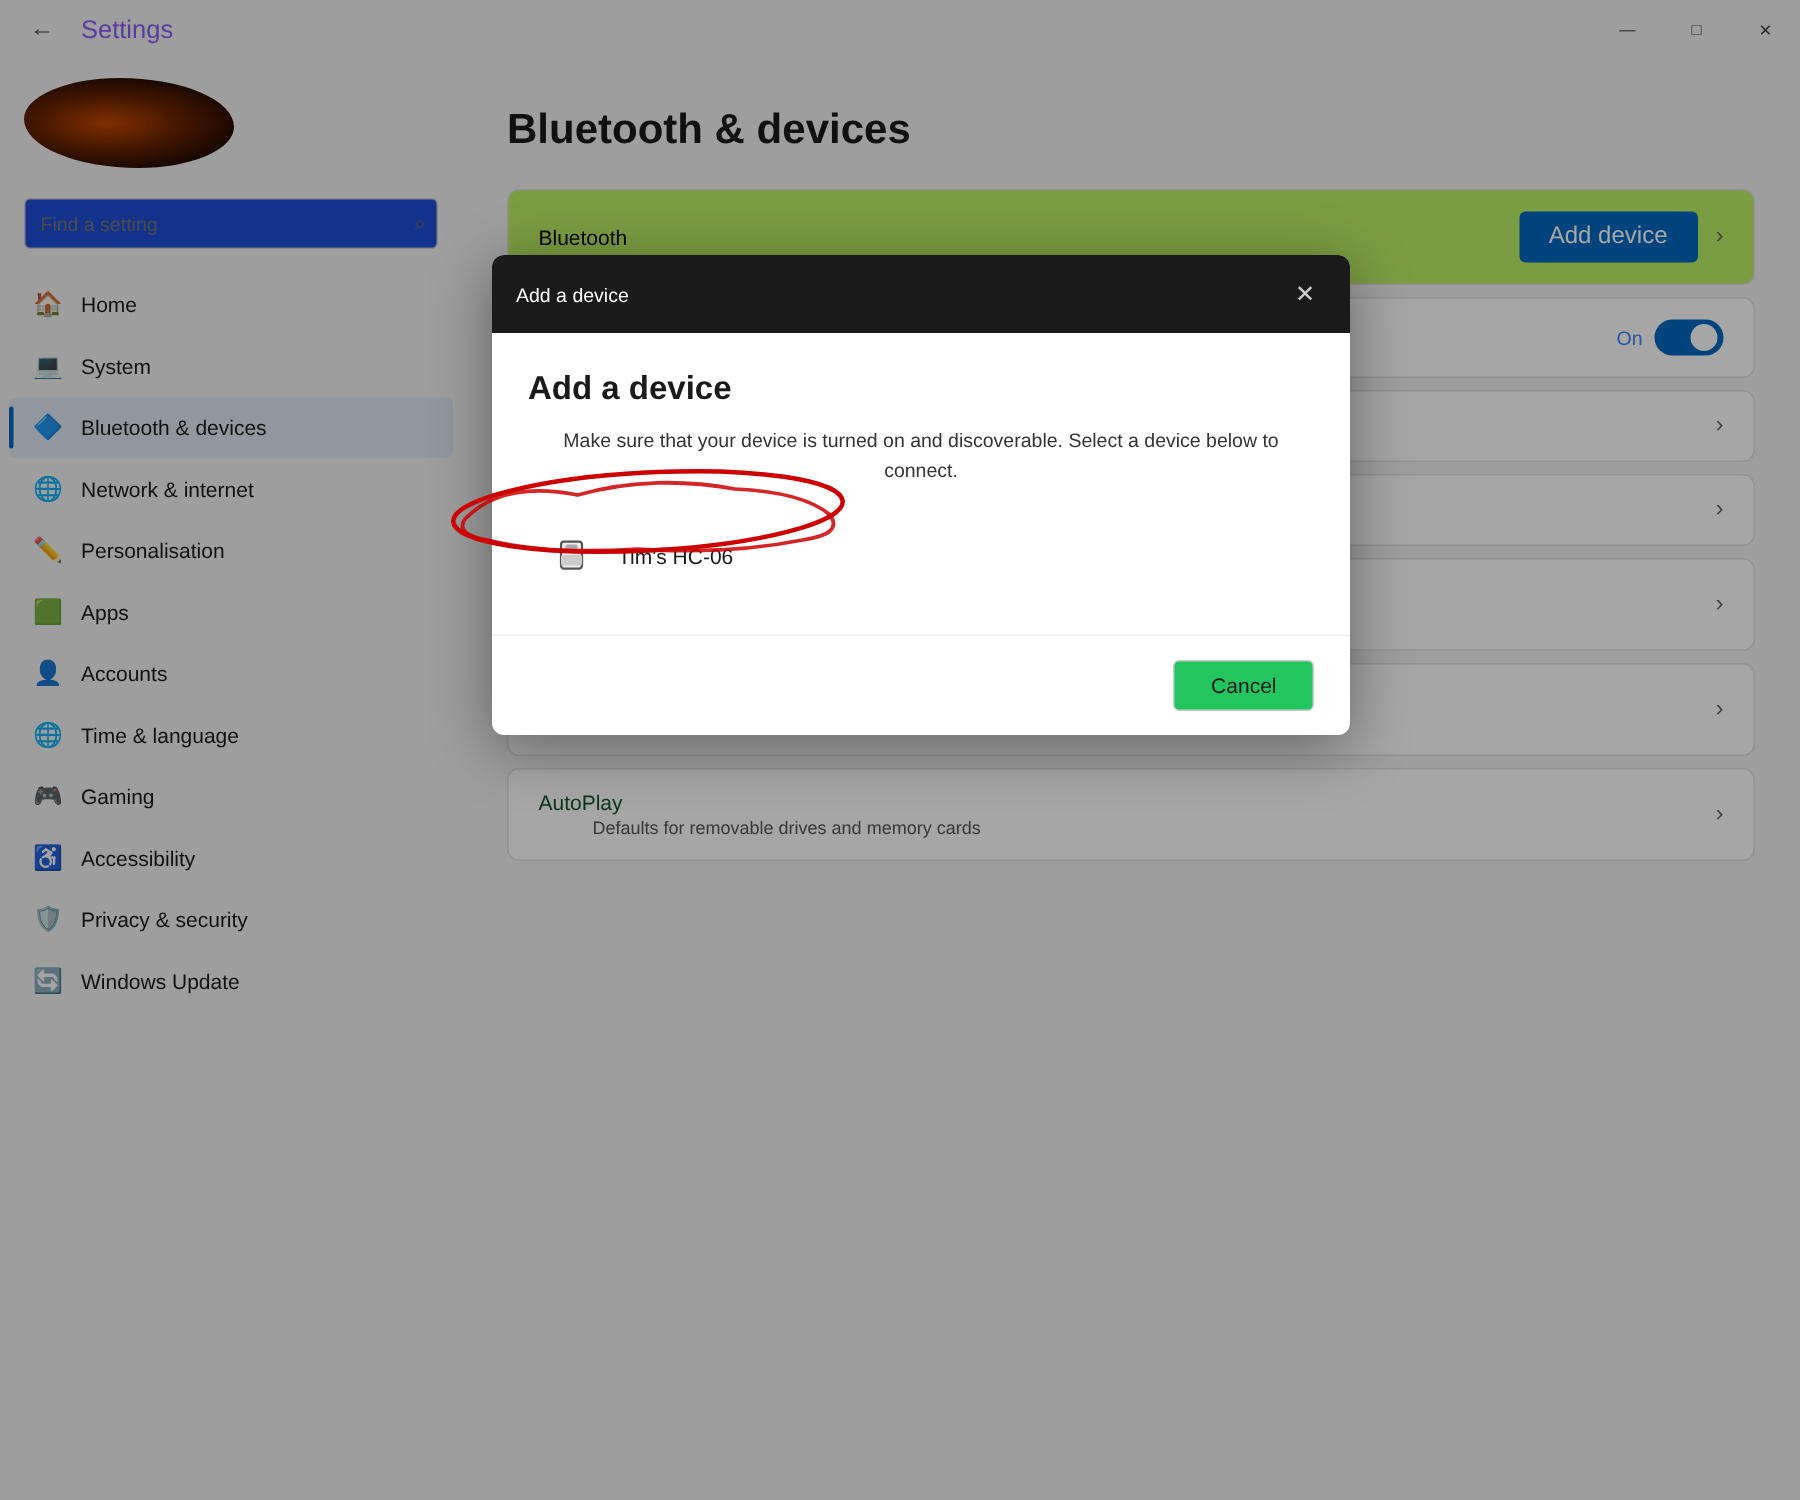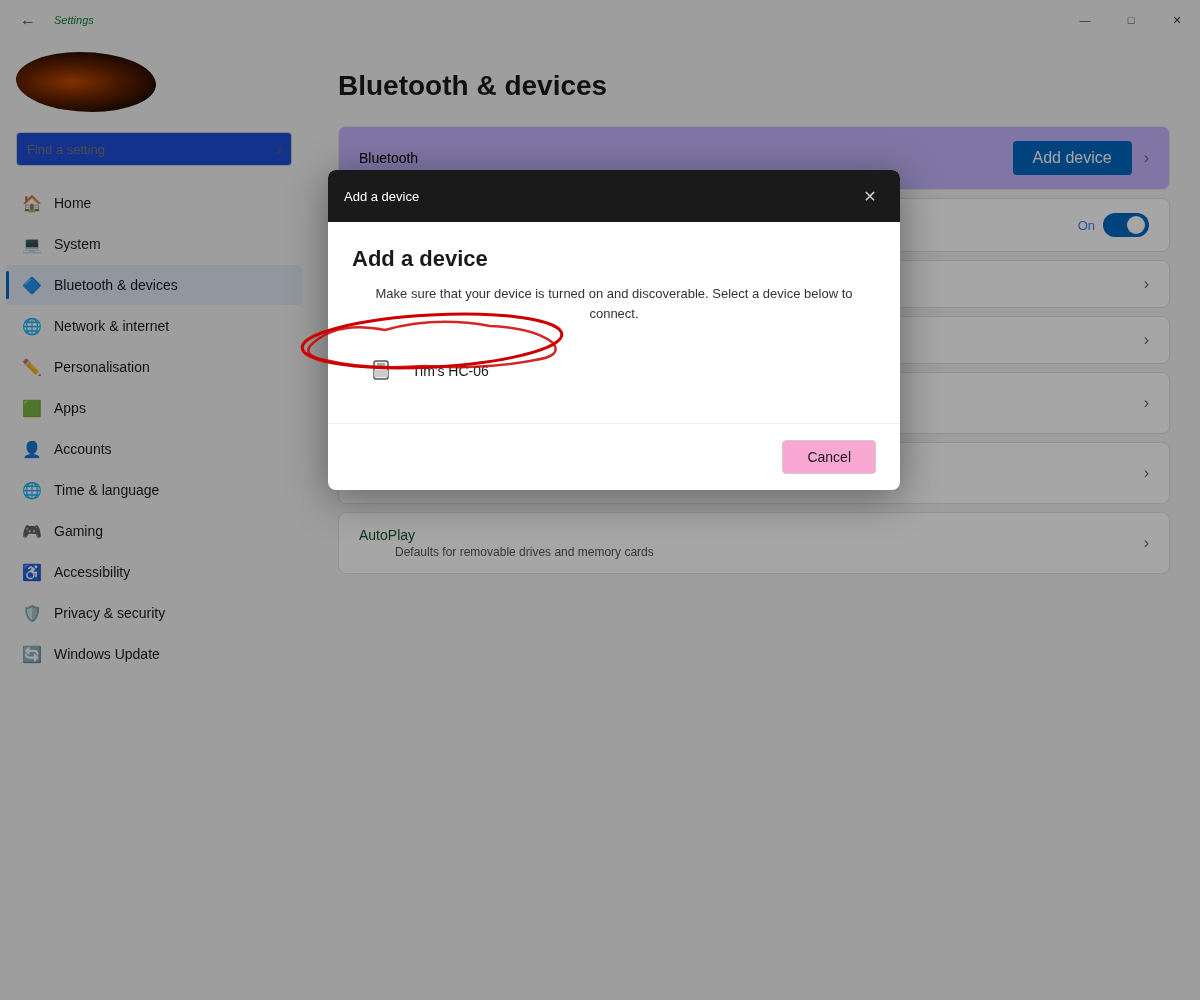--- a/index.html
+++ b/index.html
@@ -21,23 +21,22 @@
       justify-content: space-between;
       padding: 0 0 0 12px;
       position: relative;
     }
     .title-bar-left {
       display: flex;
       align-items: center;
       gap: 10px;
     }
     .title-bar-title {
-      font-size: 11px;
-      color: #15803d;
-      font-style: italic;
+      font-size: 17px;
+      color: #8b5cf6;
     }
     .title-bar-controls {
       display: flex;
       align-items: center;
       height: 40px;
     }
     .title-btn {
       width: 46px;
       height: 40px;
       display: flex;
@@ -309,21 +308,21 @@
       z-index: 300;
     }
 
     .dialog-footer {
       padding: 16px 24px;
       display: flex;
       justify-content: flex-end;
       border-top: 1px solid #f0f0f0;
     }
     .cancel-btn {
-      background: #f9a8d4;
+      background: #22c55e;
       color: #1a1a1a;
       border: 1px solid #ccc;
       border-radius: 4px;
       padding: 8px 24px;
       font-size: 14px;
       cursor: pointer;
     }
 
     
     .toggle-on-label {
@@ -334,21 +333,21 @@
     .toggle-area {
       display: flex;
       align-items: center;
     }
 
     
     .bt-row {
       display: flex;
       align-items: center;
       justify-content: space-between;
-      background: #c4b5fd;
+      background: #bef264;
       border-radius: 8px;
       border: 1px solid #e0e0e0;
       padding: 14px 20px;
       margin-bottom: 8px;
     }
     .bt-row-right {
       display: flex;
       align-items: center;
       gap: 12px;
     }

